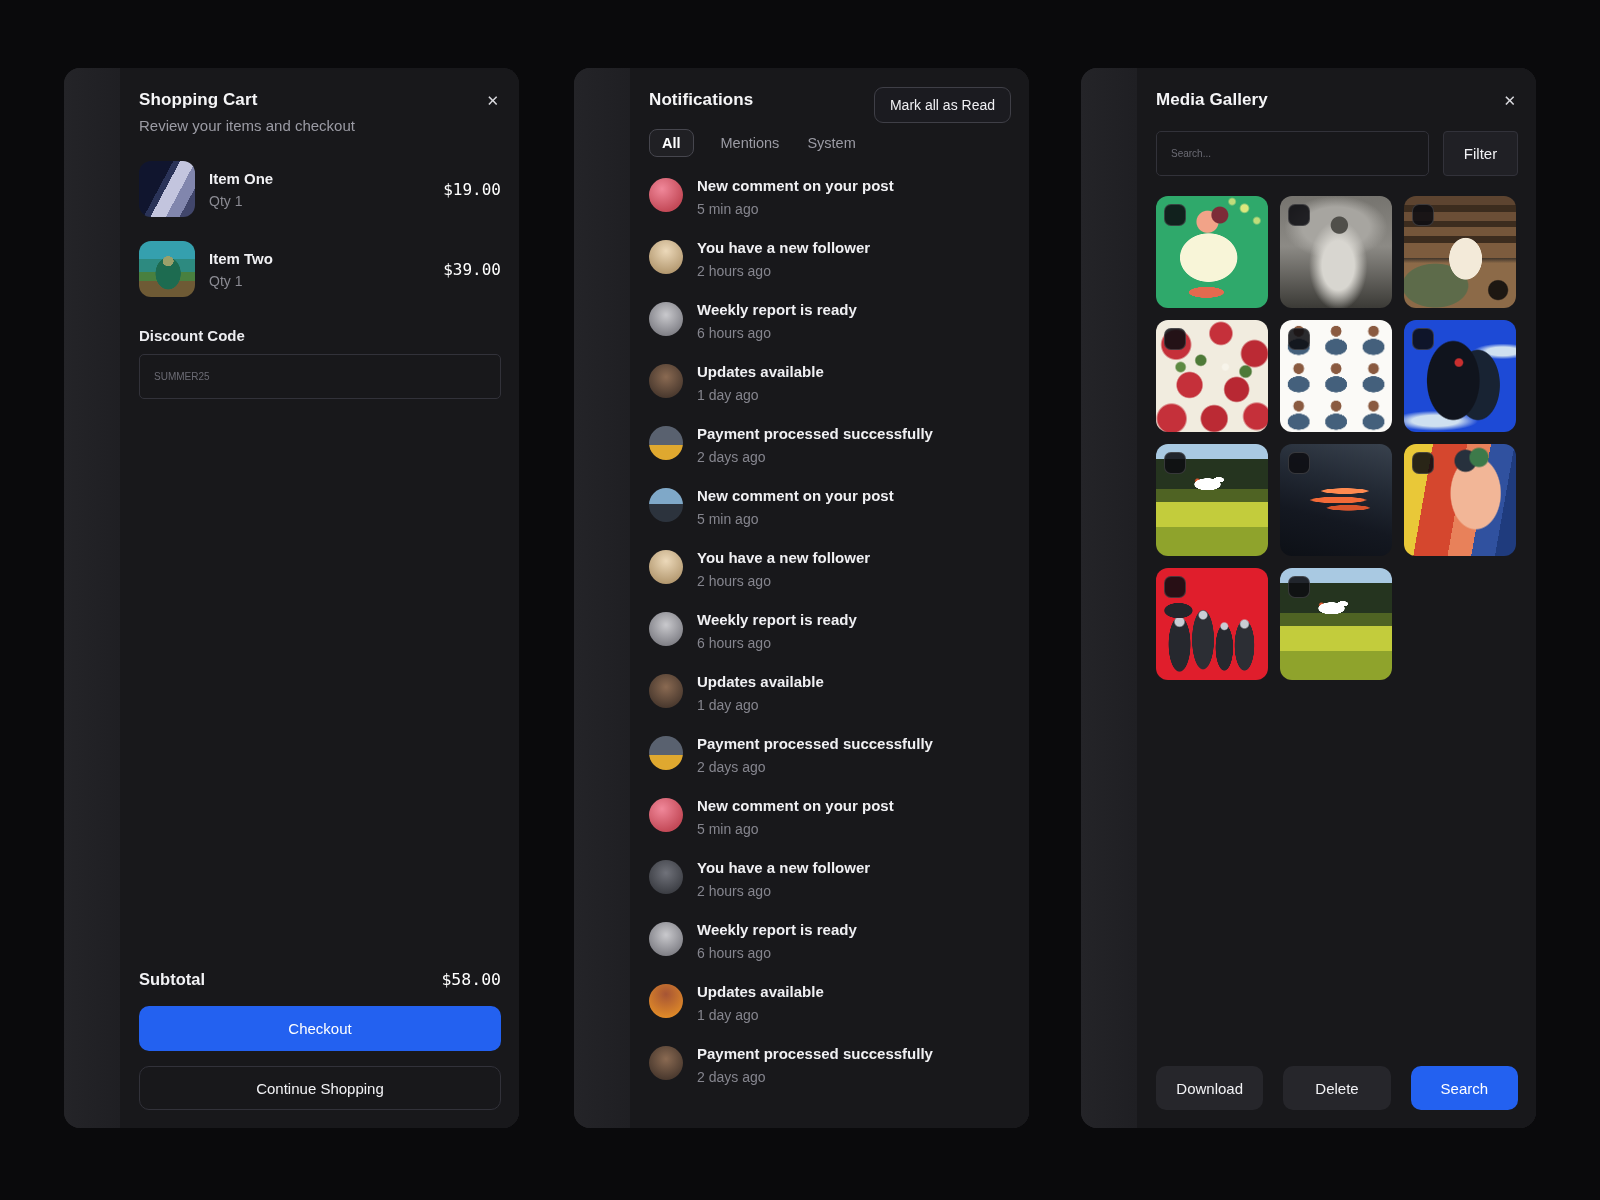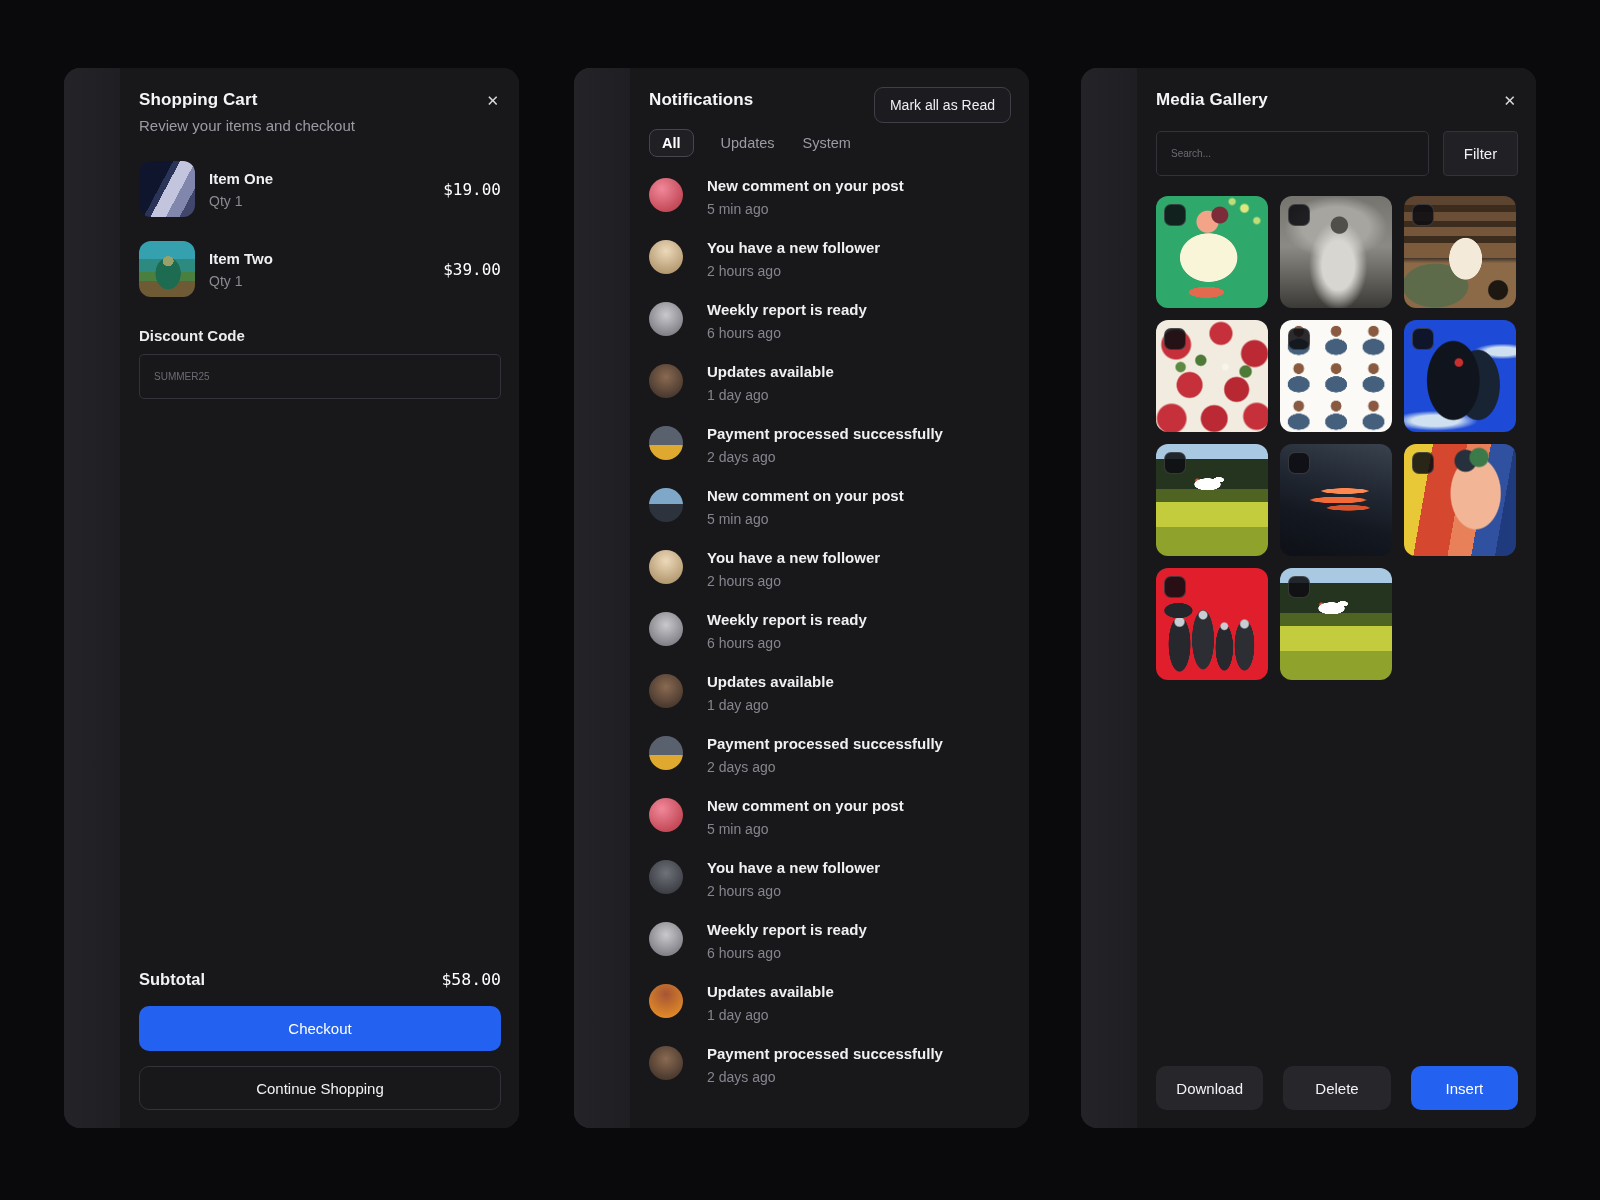--- a/index.html
+++ b/index.html
@@ -70,21 +70,21 @@
   }
   .tabs { margin-top:6px; display:flex; align-items:center; gap:26px; }
   .tab {
     background:none; border:1px solid transparent; color:#9b9ba4;
     font-size:14.5px; padding:5px 0; cursor:pointer; border-radius:8px;
   }
   .tab[data-active="true"] {
     border-color:#46464e; background:#202024; color:#ffffff; font-weight:700; padding:5px 12px;
   }
   .notif-list { margin-top:19px; display:flex; flex-direction:column; gap:14px; overflow:hidden; }
-  .notif-item { display:flex; gap:24px; align-items:flex-start; min-height:48px; }
+  .notif-item { display:flex; gap:14px; align-items:flex-start; min-height:48px; }
   .avatar { flex:none; width:34px; height:34px; border-radius:50%; margin-top:2px; }
   .n-title { font-size:15px; font-weight:600; color:#f0f0f3; line-height:20px; }
   .n-time { margin-top:4px; font-size:14px; color:#85858e; line-height:18px; }
   [data-av="av-red"]    { background:radial-gradient(circle at 38% 32%, #f0889a, #c44a58 72%); }
   [data-av="av-beige"]  { background:radial-gradient(circle at 50% 32%, #ecd9ba, #b2976e 80%); }
   [data-av="av-gray"]   { background:radial-gradient(circle at 50% 38%, #c9c9cd, #77777e 85%); }
   [data-av="av-brown"]  { background:radial-gradient(circle at 50% 38%, #8a6a52, #42332a 85%); }
   [data-av="av-yellow"] { background:linear-gradient(180deg, #59616f 0 55%, #dfa82f 55%); }
   [data-av="av-sky"]    { background:linear-gradient(180deg, #7fa8c8 0 48%, #2c333d 48%); }
   [data-av="av-curly"]  { background:radial-gradient(circle at 50% 30%, #a65434, #e08a28 80%); }
@@ -237,21 +237,21 @@
   <div class="panel-content">
     <div class="hdr-row">
       <h2 class="panel-title">Notifications</h2>
       <button class="markall-btn">Mark all as Read</button>
     </div>
 
     <div class="tabs">
 
         <button class="tab" data-active="true">All</button>
 
-        <button class="tab" data-active="false">Updates</button>
+        <button class="tab" data-active="false">Mentions</button>
 
         <button class="tab" data-active="false">System</button>
       </div>
 
     <div class="notif-list">
 
         <div class="notif-item">
           <span class="avatar" data-av="av-red"></span>
           <div>
             <div class="n-title">New comment on your post</div>
@@ -432,16 +432,16 @@
         </div>
 
         <div class="tile" data-art="rabbit-meadow" title="rabbit-in-meadow-2">
           <span class="tile-check"></span>
         </div>
       </div>
 
     <div class="actions">
       <button class="action-btn">Download</button>
       <button class="action-btn">Delete</button>
-      <button class="action-btn primary">Insert</button>
+      <button class="action-btn primary">Search</button>
     </div>
   </div>
 </section>
 
 </body></html>

